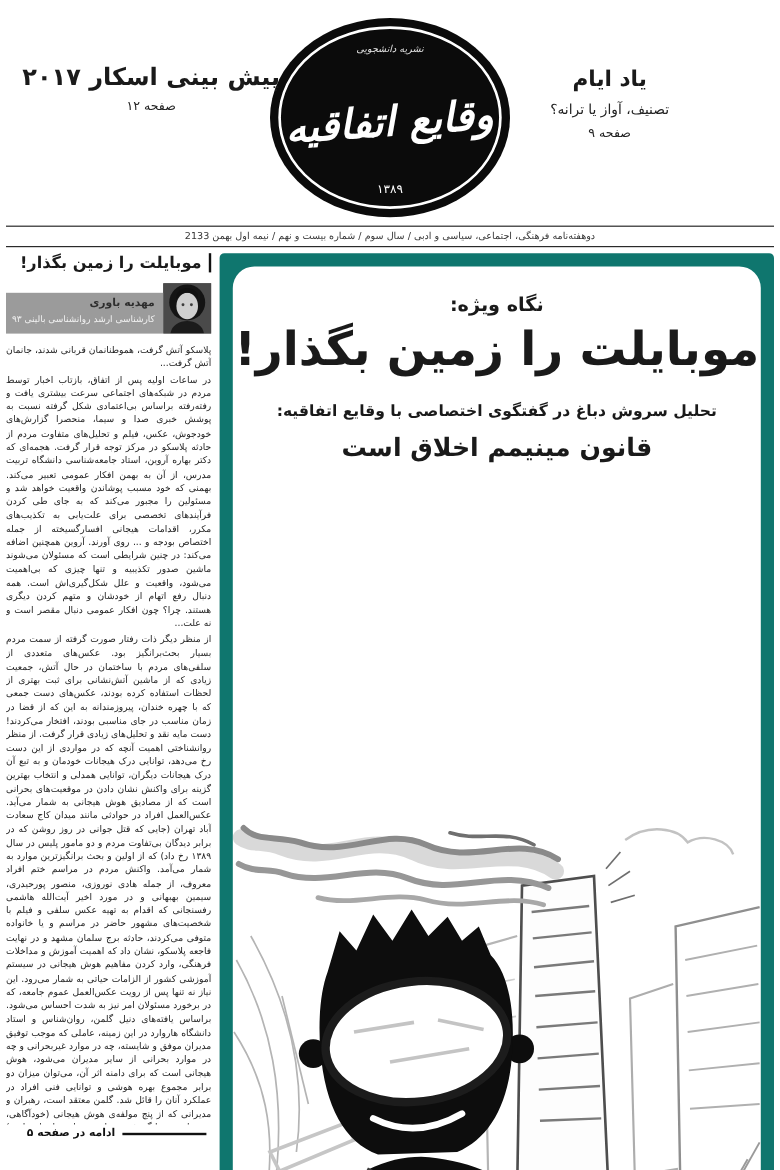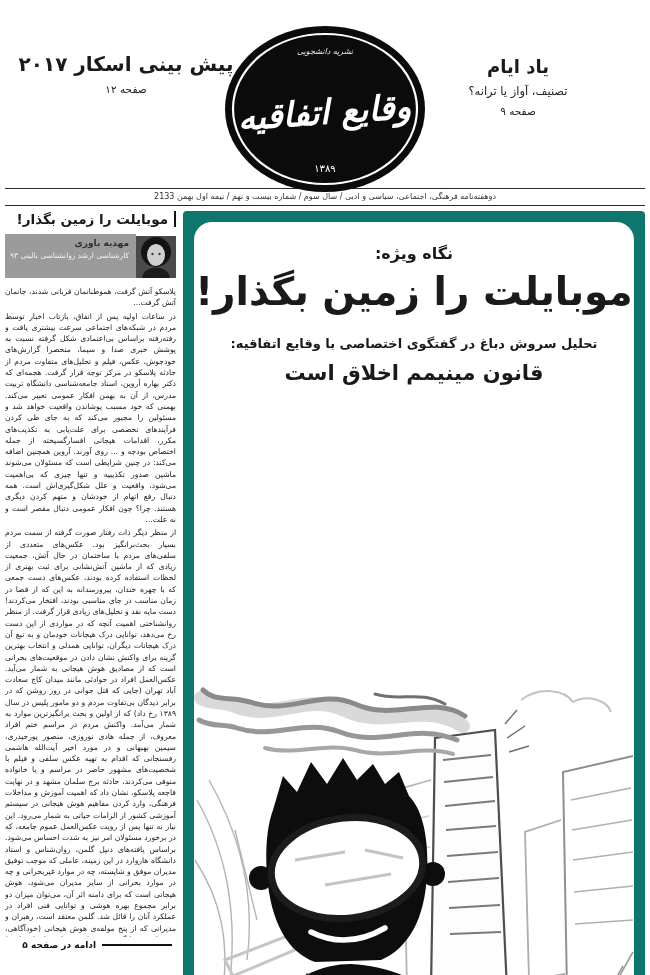--- a/index.html
+++ b/index.html
@@ -3,23 +3,23 @@
 <meta charset="utf-8">
 <style>
   html,body{margin:0;padding:0;background:#e8e8e8;}
   .page{
     width:650px;height:975px;margin:0 auto;background:#ffffff;
     font-family:"DejaVu Sans",sans-serif;direction:rtl;position:relative;
     overflow:hidden;color:#1a1a1a;
   }
   
   .masthead{position:relative;height:188px;}
-  .logo-wrap{position:absolute;left:50%;top:24px;transform:translateX(-50%);}
+  .logo-wrap{position:absolute;left:50%;top:13px;transform:translateX(-50%);}
   .teaser{position:absolute;text-align:center;}
-  .teaser-right{right:32px;top:56px;width:200px;}
+  .teaser-right{right:42px;top:56px;width:200px;}
   .teaser-left{left:16px;top:52px;width:220px;}
   .teaser .t-title{font-weight:bold;font-size:18px;}
   .teaser-left .t-title{font-size:20px;}
   .teaser .t-sub{font-size:11.5px;margin-top:7px;color:#222;}
   .teaser .t-page{font-size:10.5px;margin-top:7px;color:#222;}
   
   .dateline{
     margin:0 5px;border-top:1.5px solid #2a2a2a;border-bottom:1.5px solid #2a2a2a;
     text-align:center;font-size:8px;padding:3px 0 4px;color:#333;letter-spacing:0;
   }
@@ -48,21 +48,21 @@
   .column{flex:1;display:flex;flex-direction:column;height:745px;}
   .col-title{
     font-weight:bold;font-size:13.5px;text-align:right;
     border-left:none;border-right:2px solid #111;padding-right:6px;margin-right:0;
     align-self:flex-start;width:calc(100% - 6px);box-sizing:border-box;
   }
   .author{display:flex;flex-direction:row;margin-top:9px;height:42px;}
   .author-photo{width:40px;height:42px;flex:0 0 40px;background:#3c3c3c;overflow:hidden;}
   .author-meta{
     flex:1;background:#9b9b9b;margin-left:0;padding:4px 7px 0 4px;box-sizing:border-box;
-    align-self:flex-end;height:44px;
+    align-self:flex-end;height:34px;
   }
   .author-name{font-weight:bold;font-size:9px;color:#2e2e2e;}
   .author-cred{font-size:7.5px;color:#f2f2f2;margin-top:3px;}
   .col-body{
     flex:1;margin-top:8px;font-size:7.65px;line-height:11.3px;text-align:justify;
     color:#212121;overflow:hidden;
   }
   .col-body p{margin:0 0 2px 0;text-align:justify;text-align-last:right;}
   .continue{
     display:flex;align-items:center;justify-content:flex-start;gap:6px;

